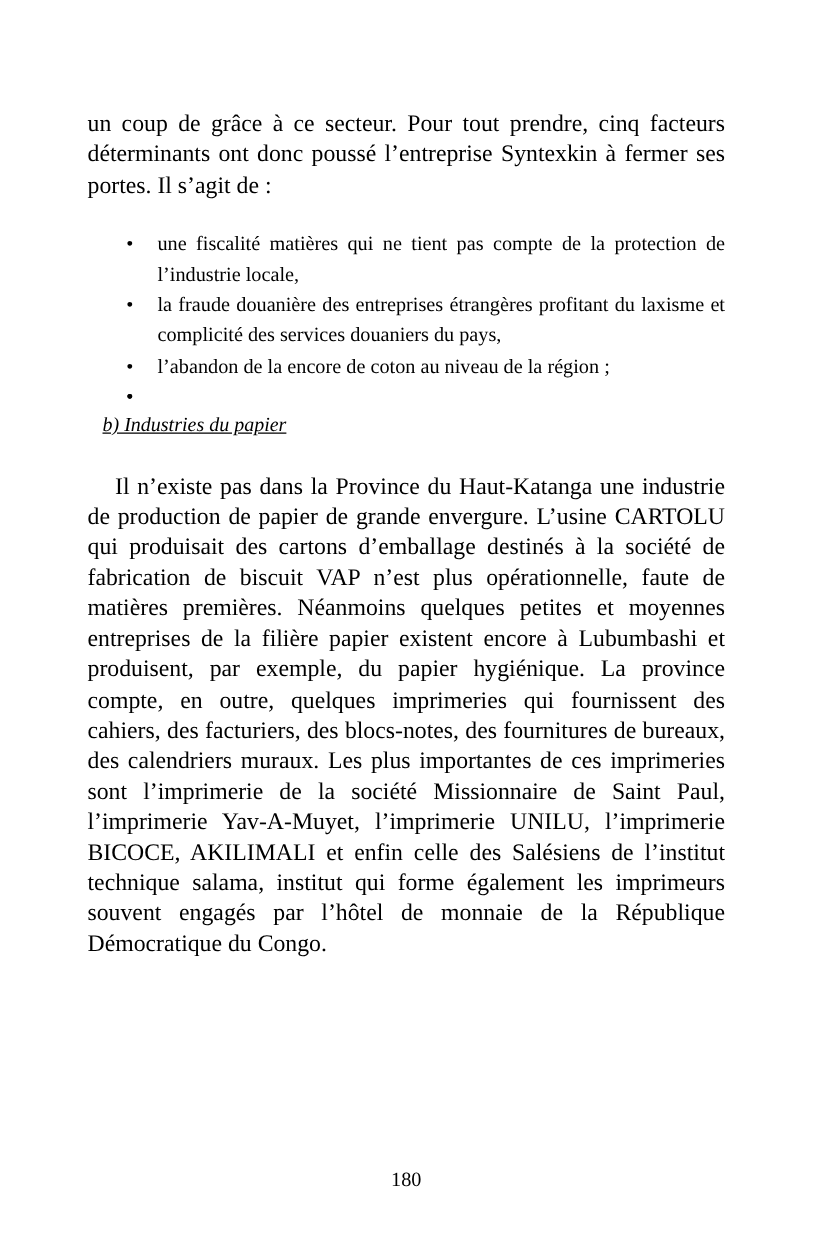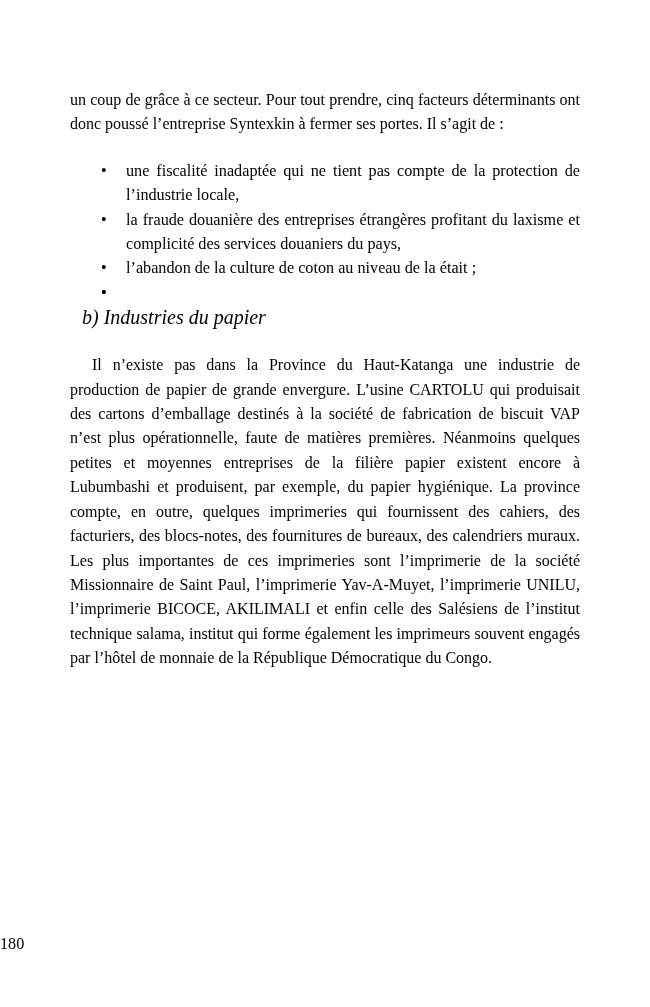--- a/index.html
+++ b/index.html
@@ -19,21 +19,21 @@
     overflow: hidden;
   }
   .text-column {
     position: absolute;
     left: 70px;
     top: 88px;
     width: 510px;
   }
   p.body {
     margin: 0;
-    font-size: 16px;
+    font-size: 19px;
     line-height: 24.4px;
     text-align: justify;
     text-justify: inter-word;
     hyphens: none;
   }
   p.continued {
     text-indent: 22px;
   }
   p.lead-in {
     text-indent: 0;
@@ -67,58 +67,60 @@
   }
   .spacer-after-list {
     height: 24px;
   }
   .spacer-after-heading {
     height: 24px;
   }
   h3.sub-heading {
     margin: 0;
     padding-left: 12px;
-    font-size: 20px;
+    font-size: 16px;
     line-height: 24.4px;
     font-style: italic;
     font-weight: normal;
+    text-decoration: underline;
   }
   .page-number {
     position: absolute;
     left: 0;
     right: 0;
     top: 934px;
+    text-align: center;
     font-size: 16.2px;
     line-height: 20px;
     font-family: "Liberation Serif", "DejaVu Serif", serif;
   }
 </style>
 </head>
 <body>
 
 <div class="page">
 
   <div class="text-column">
 
     <p class="body lead-in">un coup de grâce à ce secteur. Pour tout prendre, cinq facteurs déterminants ont donc poussé l’entreprise Syntexkin à fermer ses portes. Il s’agit de :</p>
 
     <div class="spacer-before-list"></div>
 
     <ul class="bullet-list">
       <li>
         <span class="bullet-mark">•</span>
-        <span>une fiscalité inadaptée qui ne tient pas compte de la protection de l’industrie locale,</span>
+        <span>une fiscalité matières qui ne tient pas compte de la protection de l’industrie locale,</span>
       </li>
       <li>
         <span class="bullet-mark">•</span>
         <span>la fraude douanière des entreprises étrangères profitant du laxisme et complicité des services douaniers du pays,</span>
       </li>
       <li>
         <span class="bullet-mark">•</span>
-        <span>l’abandon de la culture de coton au niveau de la était ;</span>
+        <span>l’abandon de la encore de coton au niveau de la région ;</span>
       </li>
       <li>
         <span class="bullet-mark">•</span>
       </li>
       <li>
         <span class="bullet-mark">•</span>
       </li>
     </ul>
 
     <div class="spacer-after-list"></div>

